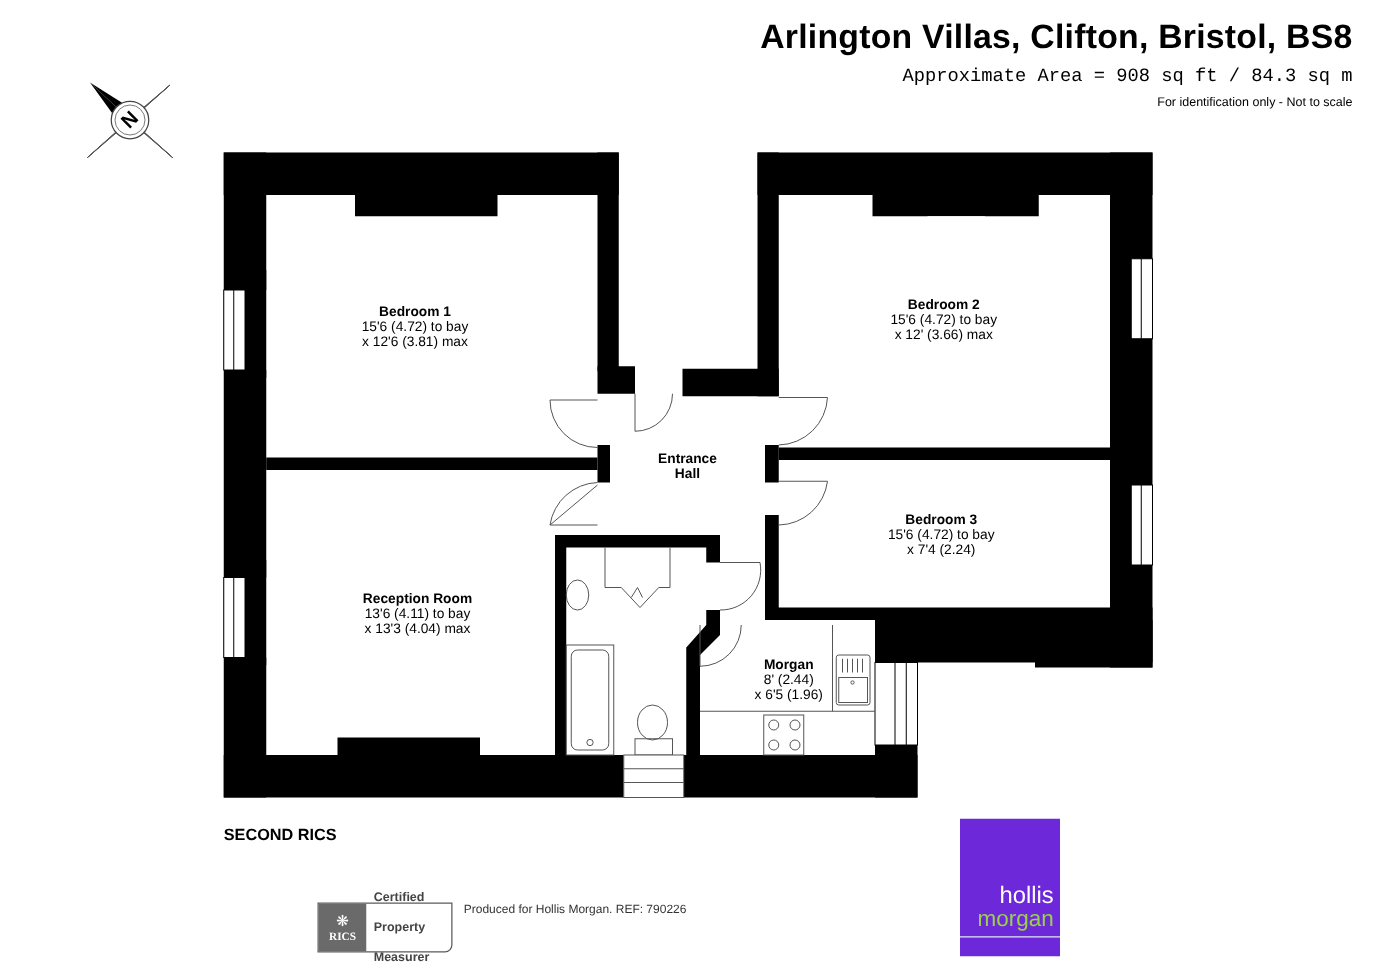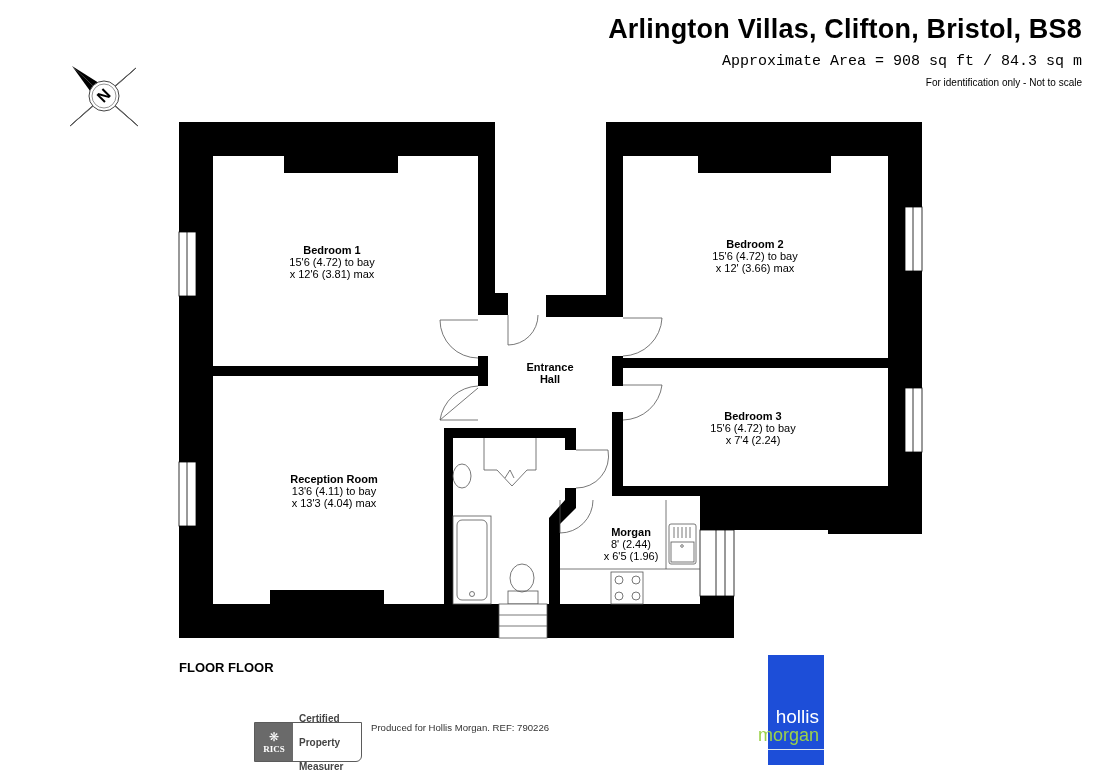--- a/index.html
+++ b/index.html
@@ -12,21 +12,21 @@
   .room-label { position: absolute; text-align: center; font-size: 11px; line-height: 12px; white-space: nowrap; transform: translateX(-50%); }
   .room-label .name { font-weight: bold; display: block; }
   .room-label .dim { display: block; }
   .floor-label { position: absolute; left: 179px; top: 660px; font-size: 13px; font-weight: bold; }
   .rics { position: absolute; left: 254px; top: 722px; width: 106px; height: 38px; border: 1px solid #5b5b5b; border-radius: 0 0 6px 0; display: flex; }
   .rics-badge { width: 38px; height: 38px; background: #6a6a6a; color: #fff; display: flex; flex-direction: column; align-items: center; justify-content: center; }
   .rics-badge .lion { font-size: 12px; line-height: 13px; }
   .rics-badge .txt { font-size: 9px; font-weight: bold; font-family: "Liberation Serif", serif; }
   .rics-cert { padding-left: 6px; font-size: 10px; font-weight: bold; line-height: 11px; color: #444; display: flex; flex-direction: column; justify-content: center; gap: 13px; }
   .footnote { position: absolute; left: 371px; top: 722px; font-size: 9.6px; line-height: 12px; color: #333; }
-  .logo { position: absolute; left: 768px; top: 655px; width: 56px; height: 110px; background: #1d4ed8; }
+  .logo { position: absolute; left: 768px; top: 655px; width: 80px; height: 110px; background: #6d28d9; }
   .logo .hollis { position: absolute; right: 5px; top: 52px; color: #fff; font-size: 19px; line-height: 19px; }
   .logo .morgan { position: absolute; right: 5px; top: 71px; color: #9bd14a; font-size: 18px; line-height: 19px; }
   .logo .rule { position: absolute; left: 0; right: 0; top: 94px; height: 1px; background: #dfe7ef; }
 </style>
 </head>
 <body>
 
 <div class="title">Arlington Villas, Clifton, Bristol, BS8</div>
 <div class="area">Approximate Area = 908 sq ft / 84.3 sq m</div>
 <div class="disclaimer">For identification only - Not to scale</div>
@@ -184,21 +184,21 @@
   <span class="name">Reception Room</span>
   <span class="dim">13'6 (4.11) to bay</span>
   <span class="dim">x 13'3 (4.04) max</span>
 </div>
 <div class="room-label" style="left:631px; top:526px;">
   <span class="name">Morgan</span>
   <span class="dim">8' (2.44)</span>
   <span class="dim">x 6'5 (1.96)</span>
 </div>
 
-<div class="floor-label">FLOOR FLOOR</div>
+<div class="floor-label">SECOND RICS</div>
 
 <div class="rics">
   <div class="rics-badge">
     <span class="lion">❋</span>
     <span class="txt">RICS</span>
   </div>
   <div class="rics-cert">
     <span>Certified</span>
     <span>Property</span>
     <span>Measurer</span>

